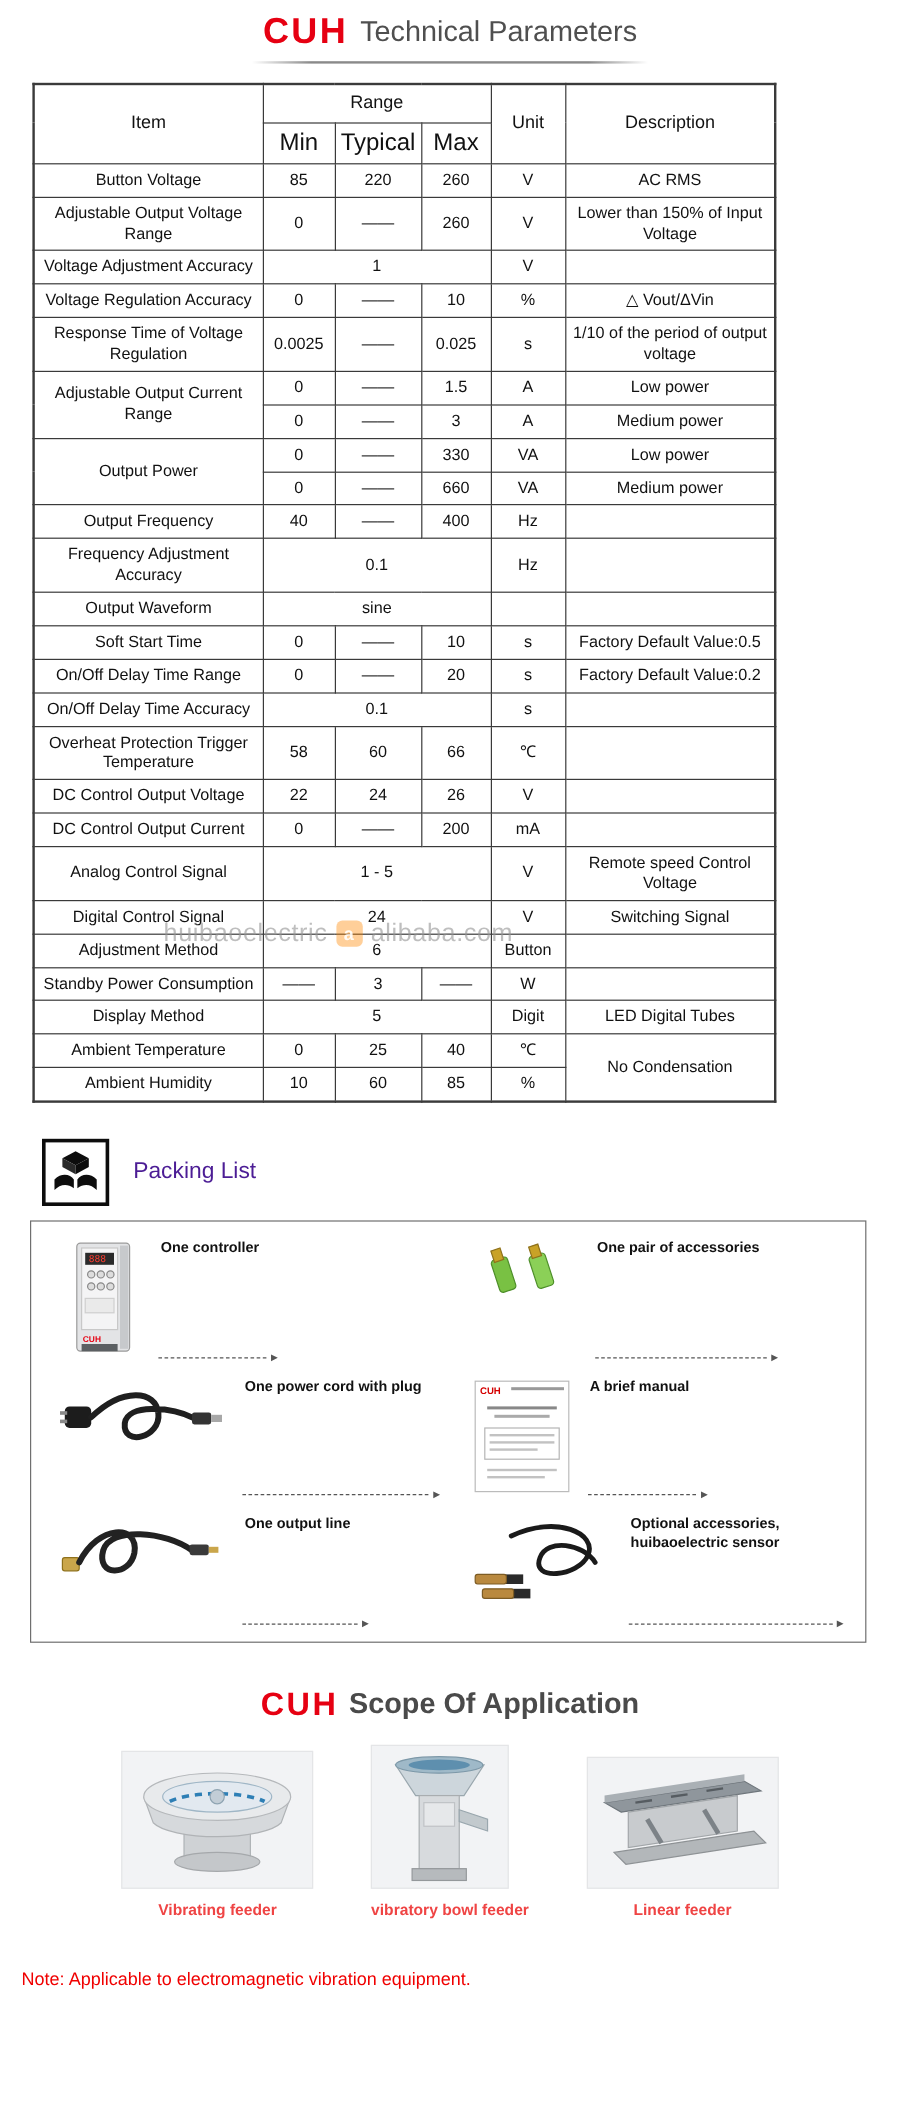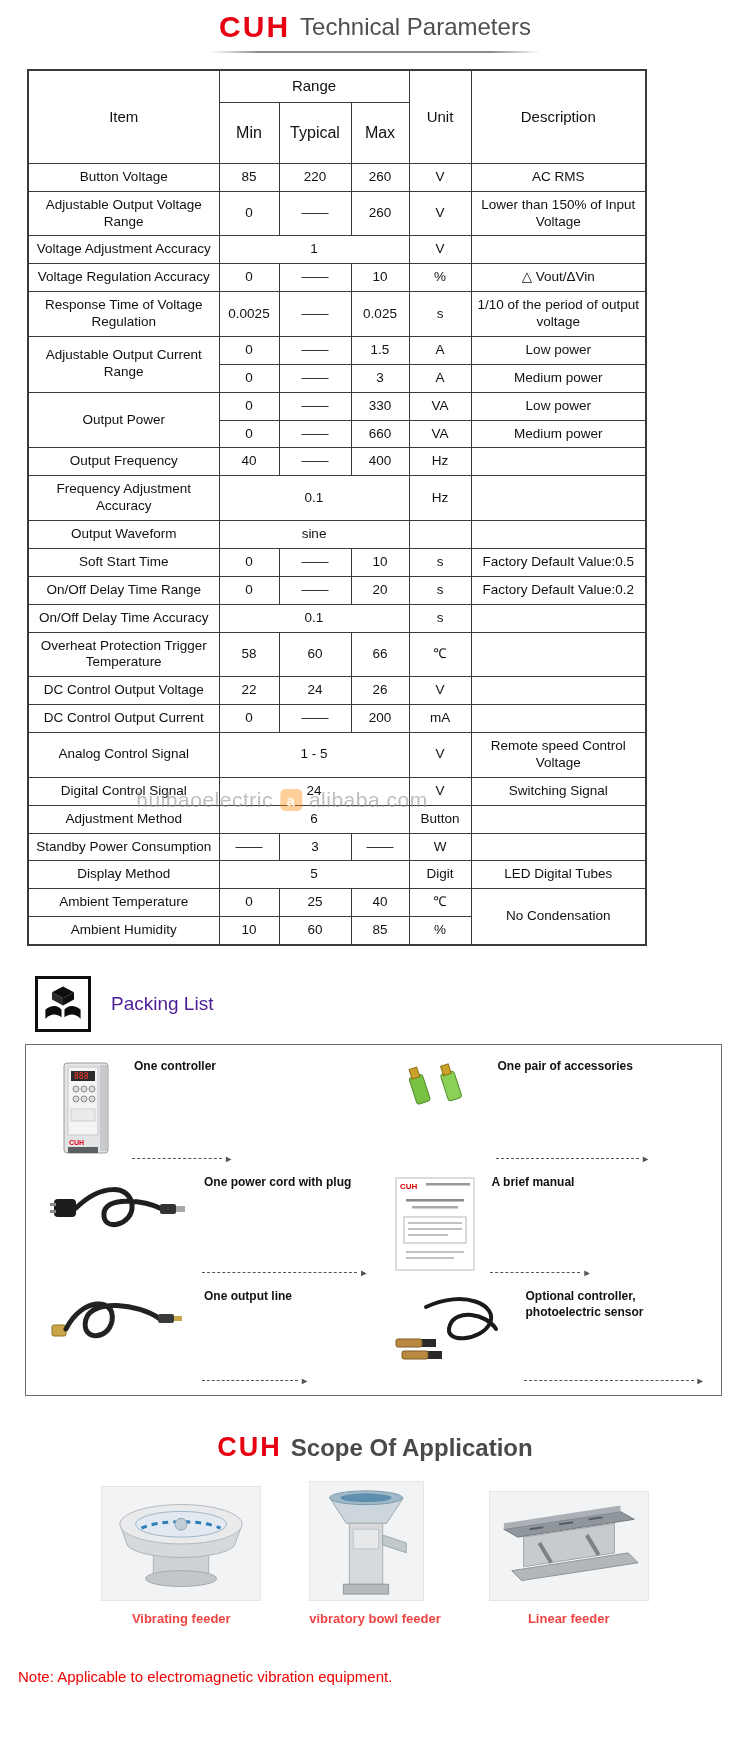--- a/index.html
+++ b/index.html
@@ -10,21 +10,21 @@
   .header{padding-top:10px;text-align:center}
   .brand{color:#e60012;font-size:30px;font-weight:800;letter-spacing:2px;display:inline-block;vertical-align:middle;margin-right:10px}
   .header-title{font-size:24px;color:#4f4f4f;display:inline-block;vertical-align:middle;font-weight:500}
   .header-rule{height:2px;width:330px;margin:7px auto 0;background:linear-gradient(90deg,rgba(130,130,130,0),#8a8a8a 15%,#8a8a8a 85%,rgba(130,130,130,0))}
 
   
   .table-wrap{position:relative;margin:16px 0 0 27px;width:510px}
   table.spec{border-collapse:collapse;width:618px;table-layout:fixed;border:2px solid #3a3a3a}
   table.spec th,table.spec td{border:1px solid #3a3a3a;text-align:center;font-size:13.5px;padding:5px 3px;line-height:1.25;word-wrap:break-word}
   table.spec thead th{font-size:15px;font-weight:400;padding:6px 3px;background:#fff}
-  table.spec thead tr:nth-child(2) th{font-size:16px;padding:20px 3px}
+  table.spec thead tr:nth-child(2) th{font-size:20px;padding:4px 3px}
   col.c-item{width:191px}col.c-min{width:60px}col.c-typ{width:72px}col.c-max{width:58px}col.c-unit{width:62px}col.c-desc{width:175px}
 
   .watermark{position:absolute;left:50%;top:82%;transform:translateX(-50%);display:flex;align-items:center;gap:7px;font-size:21px;color:rgba(150,150,150,.62);white-space:nowrap;pointer-events:none;letter-spacing:.5px}
   .wm-icon{width:22px;height:22px;border-radius:5px;background:rgba(255,136,0,.40);color:rgba(255,255,255,.9);font-weight:700;display:flex;align-items:center;justify-content:center;font-size:15px}
 
   
   .packing-head{display:flex;align-items:center;gap:20px;margin:30px 0 12px 35px}
   .packing-icon-box{width:56px;height:56px;border:3px solid #0d0d0d;display:flex;align-items:center;justify-content:center;background:#fff}
   .packing-title{color:#4c1d95;font-size:19px;font-weight:400}
   .packing-box{border:1px solid #6f6f6f;width:697px;margin-left:25px;padding:14px 10px;display:grid;grid-template-columns:1fr 1fr;row-gap:16px;column-gap:8px}
@@ -355,21 +355,21 @@
   </div>
 
   <div class="pack-item">
     <svg width="120" height="78" viewBox="0 0 120 78">
       <path d="M34,18 C72,0 106,16 98,34 C90,52 50,56 58,36 C64,20 94,24 104,40" stroke="#1a1a1a" stroke-width="4" fill="none" stroke-linecap="round"></path>
       <rect x="28" y="50" width="16" height="8" fill="#2a2a2a"></rect>
       <rect x="4" y="50" width="26" height="8" rx="2" fill="#b9893f" stroke="#7d5c24"></rect>
       <rect x="34" y="62" width="16" height="8" fill="#2a2a2a"></rect>
       <rect x="10" y="62" width="26" height="8" rx="2" fill="#b9893f" stroke="#7d5c24"></rect>
     </svg>
-    <span class="pack-label">Optional controller, photoelectric sensor</span>
+    <span class="pack-label">Optional accessories, huibaoelectric sensor</span>
   </div>
 
 </div>
 
 <div class="scope-head">
   <span class="scope-brand">CUH</span><span class="scope-title">Scope Of Application</span>
 </div>
 
 <div class="scope-row">
 

